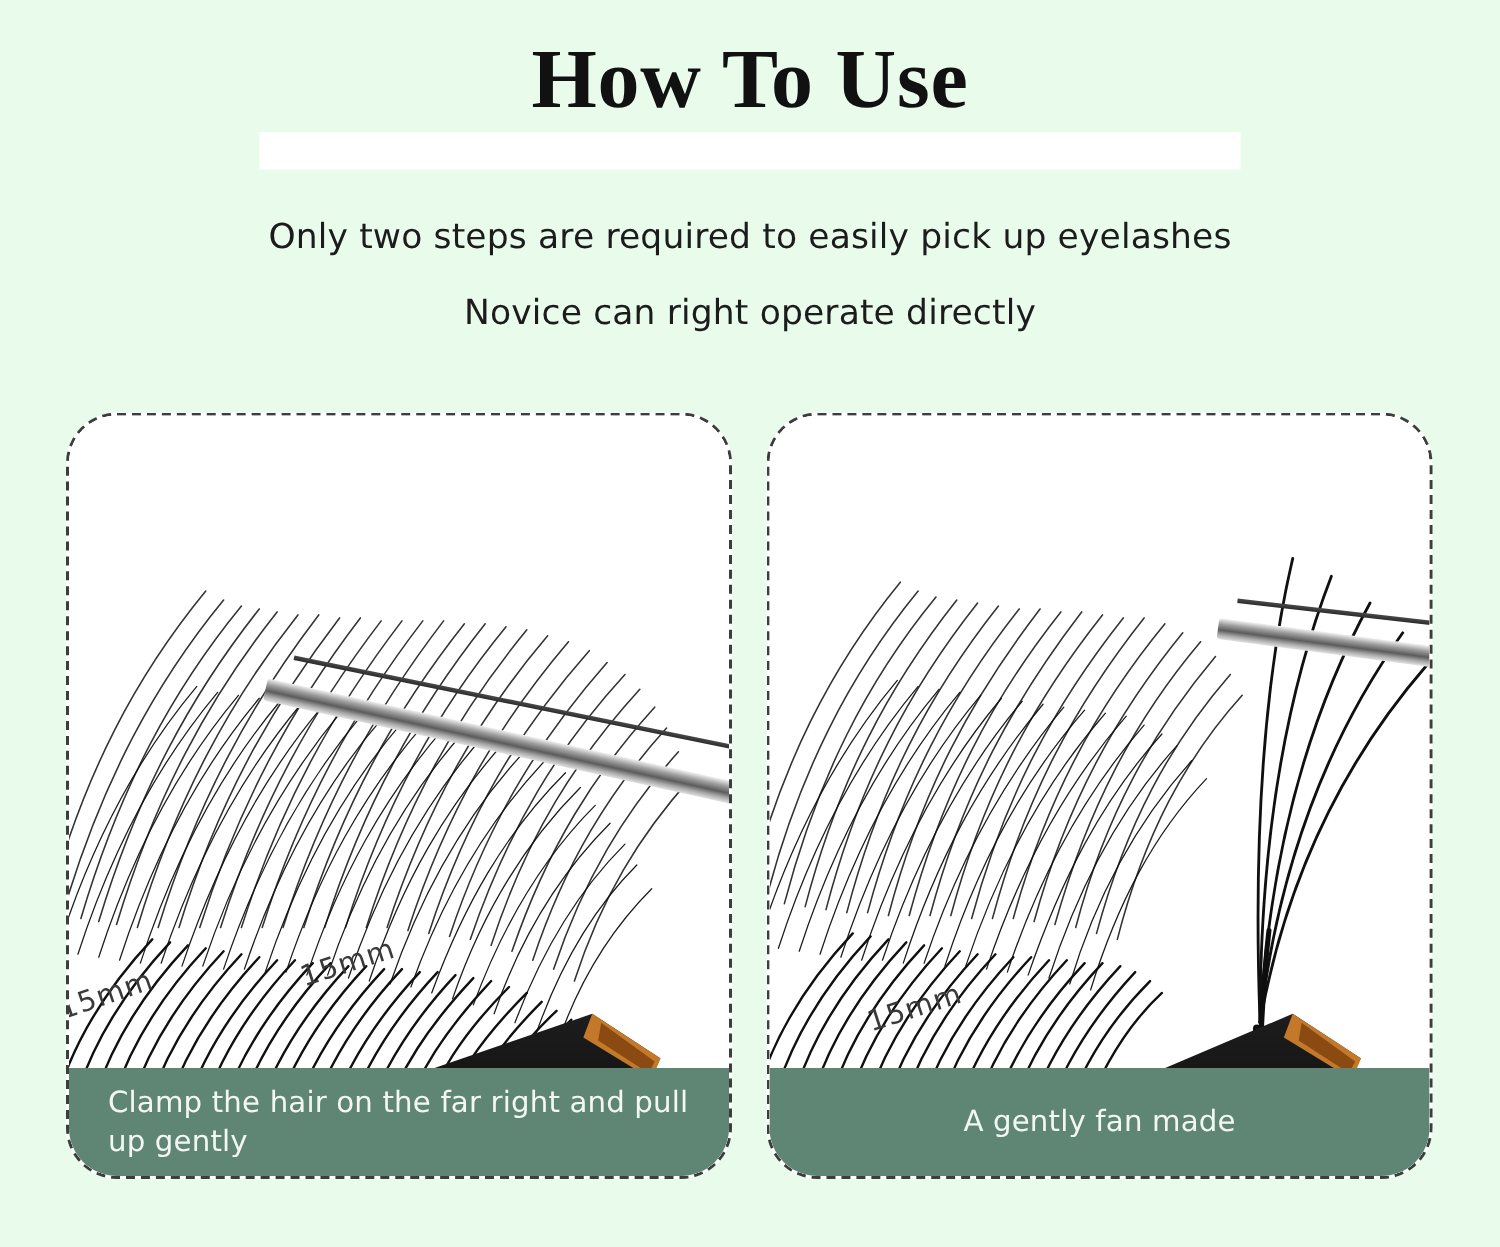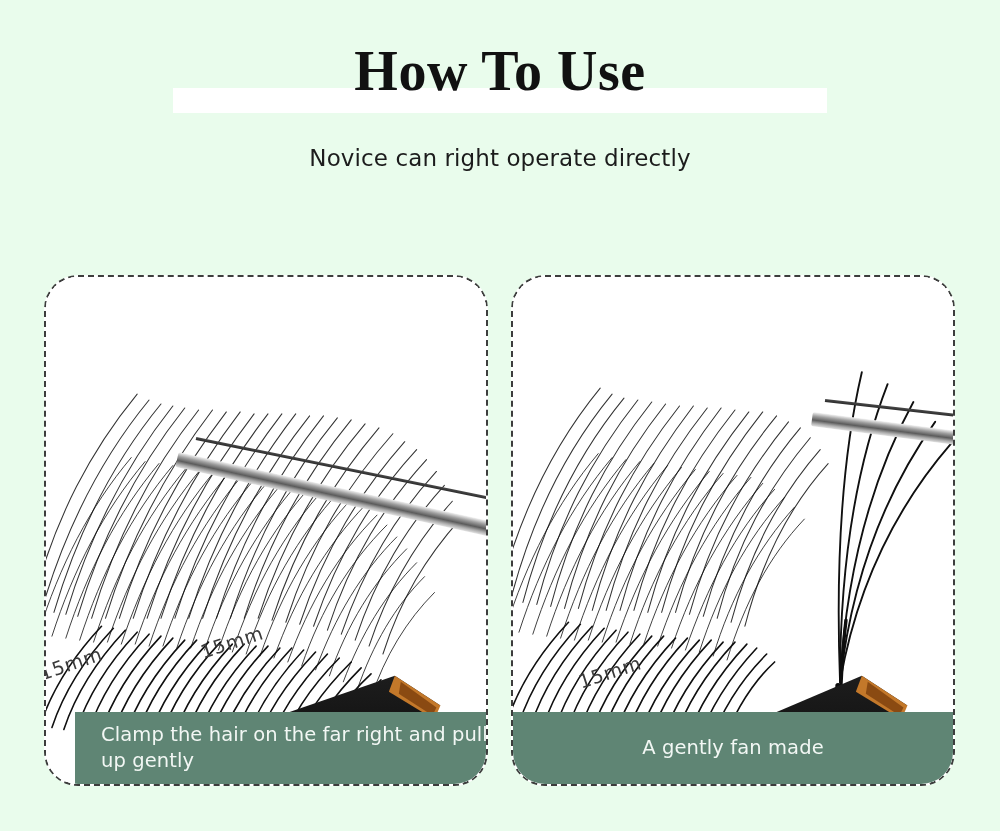--- a/index.html
+++ b/index.html
@@ -29,21 +29,21 @@
     position: absolute;
     left: 173px;
     top: 88px;
     width: 654px;
     height: 25px;
     background: #ffffff;
   }
 
   .page-title {
     position: absolute;
-    left: 0; top: 38px;
+    left: 0; top: 20px;
     width: 1000px;
     text-align: center;
     font-family: "Liberation Serif", "DejaVu Serif", serif;
     font-weight: bold;
     font-size: 56px;
     line-height: 66px;
     letter-spacing: 0.5px;
     color: #111111;
     z-index: 2;
   }
@@ -125,38 +125,39 @@
     padding: 0 26px;
   }
   .caption-text {
     font-family: "DejaVu Sans", sans-serif;
     font-size: 19.5px;
     line-height: 26px;
     color: #f2f7f4;
     font-weight: 400;
     letter-spacing: .1px;
   }
-  .caption-left  { justify-content: flex-start; margin-left: 29px; }
+  .caption-left  { justify-content: flex-start; }
   .caption-left .caption-text { text-align: left; }
   .caption-right { justify-content: center; }
   .caption-right .caption-text { text-align: center; }
 
   
   .lash-svg { position: absolute; inset: 0; width: 100%; height: 100%; display: block; }
 </style>
 </head>
 <body>
 
 <div class="header">
 
   <div class="title-banner"></div>
 
   <div class="page-title">How To Use</div>
 
   <div class="subtitle-block">
+    <div class="subtitle-line">Only two steps are required to easily pick up eyelashes</div>
     <div class="subtitle-line">Novice can right operate directly</div>
   </div>
 </div>
 
 <div class="panels">
 
   <div class="panel panel-left">
     <div class="panel-photo">
 
       <svg class="lash-svg" viewBox="0 0 444 511" preserveAspectRatio="none">

